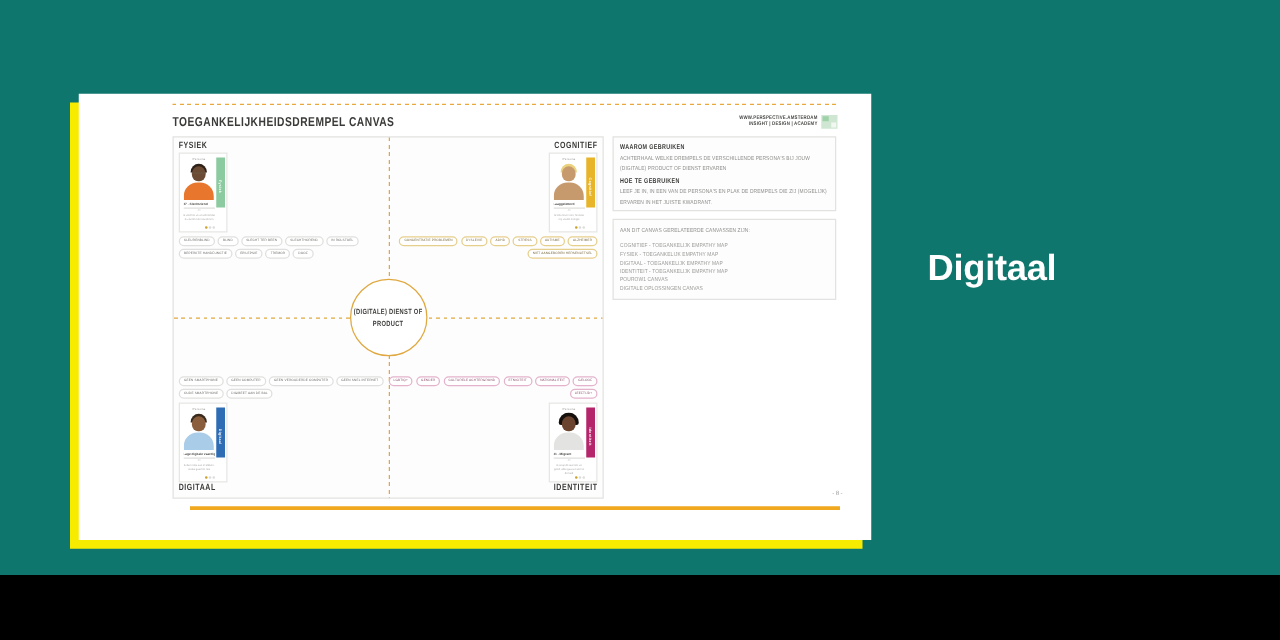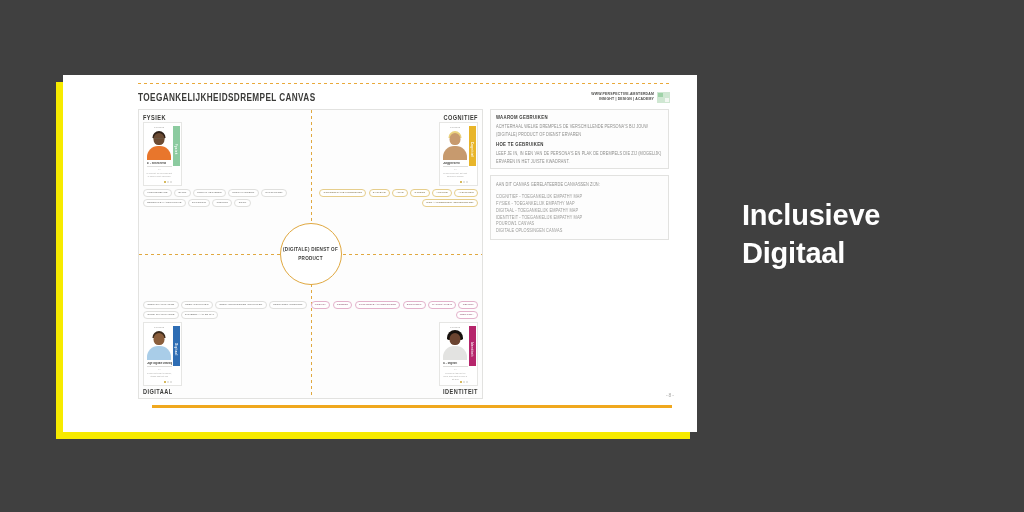--- a/index.html
+++ b/index.html
@@ -2,21 +2,21 @@
 <html><head>
 <meta charset="utf-8">
 <style>
   * { box-sizing: border-box; margin: 0; padding: 0; }
   html, body {
     width: 1024px; height: 512px;
     background: #000000;
     font-family: "Liberation Sans", sans-serif;
     overflow: hidden;
   }
-  #stage { position: relative; width: 1024px; height: 512px; background: #404040; }
+  #stage { position: relative; width: 1024px; height: 460px; background: #0f766e; }
 
   
   .yellow-shadow {
     position: absolute;
     left: 56px; top: 82px;
     width: 634px; height: 357px;
     background: #F7EB00;
   }
 
   
@@ -422,17 +422,16 @@
         </div>
 
       </div>
     </div>
 
     <div class="page-mark">-8-</div>
     <div class="slide-rule"></div>
   </div>
 
   <div class="deck-title">
-    <div>Inclusieve</div>
     <div>Digitaal</div>
   </div>
 
 </div>
 
 </body></html>

